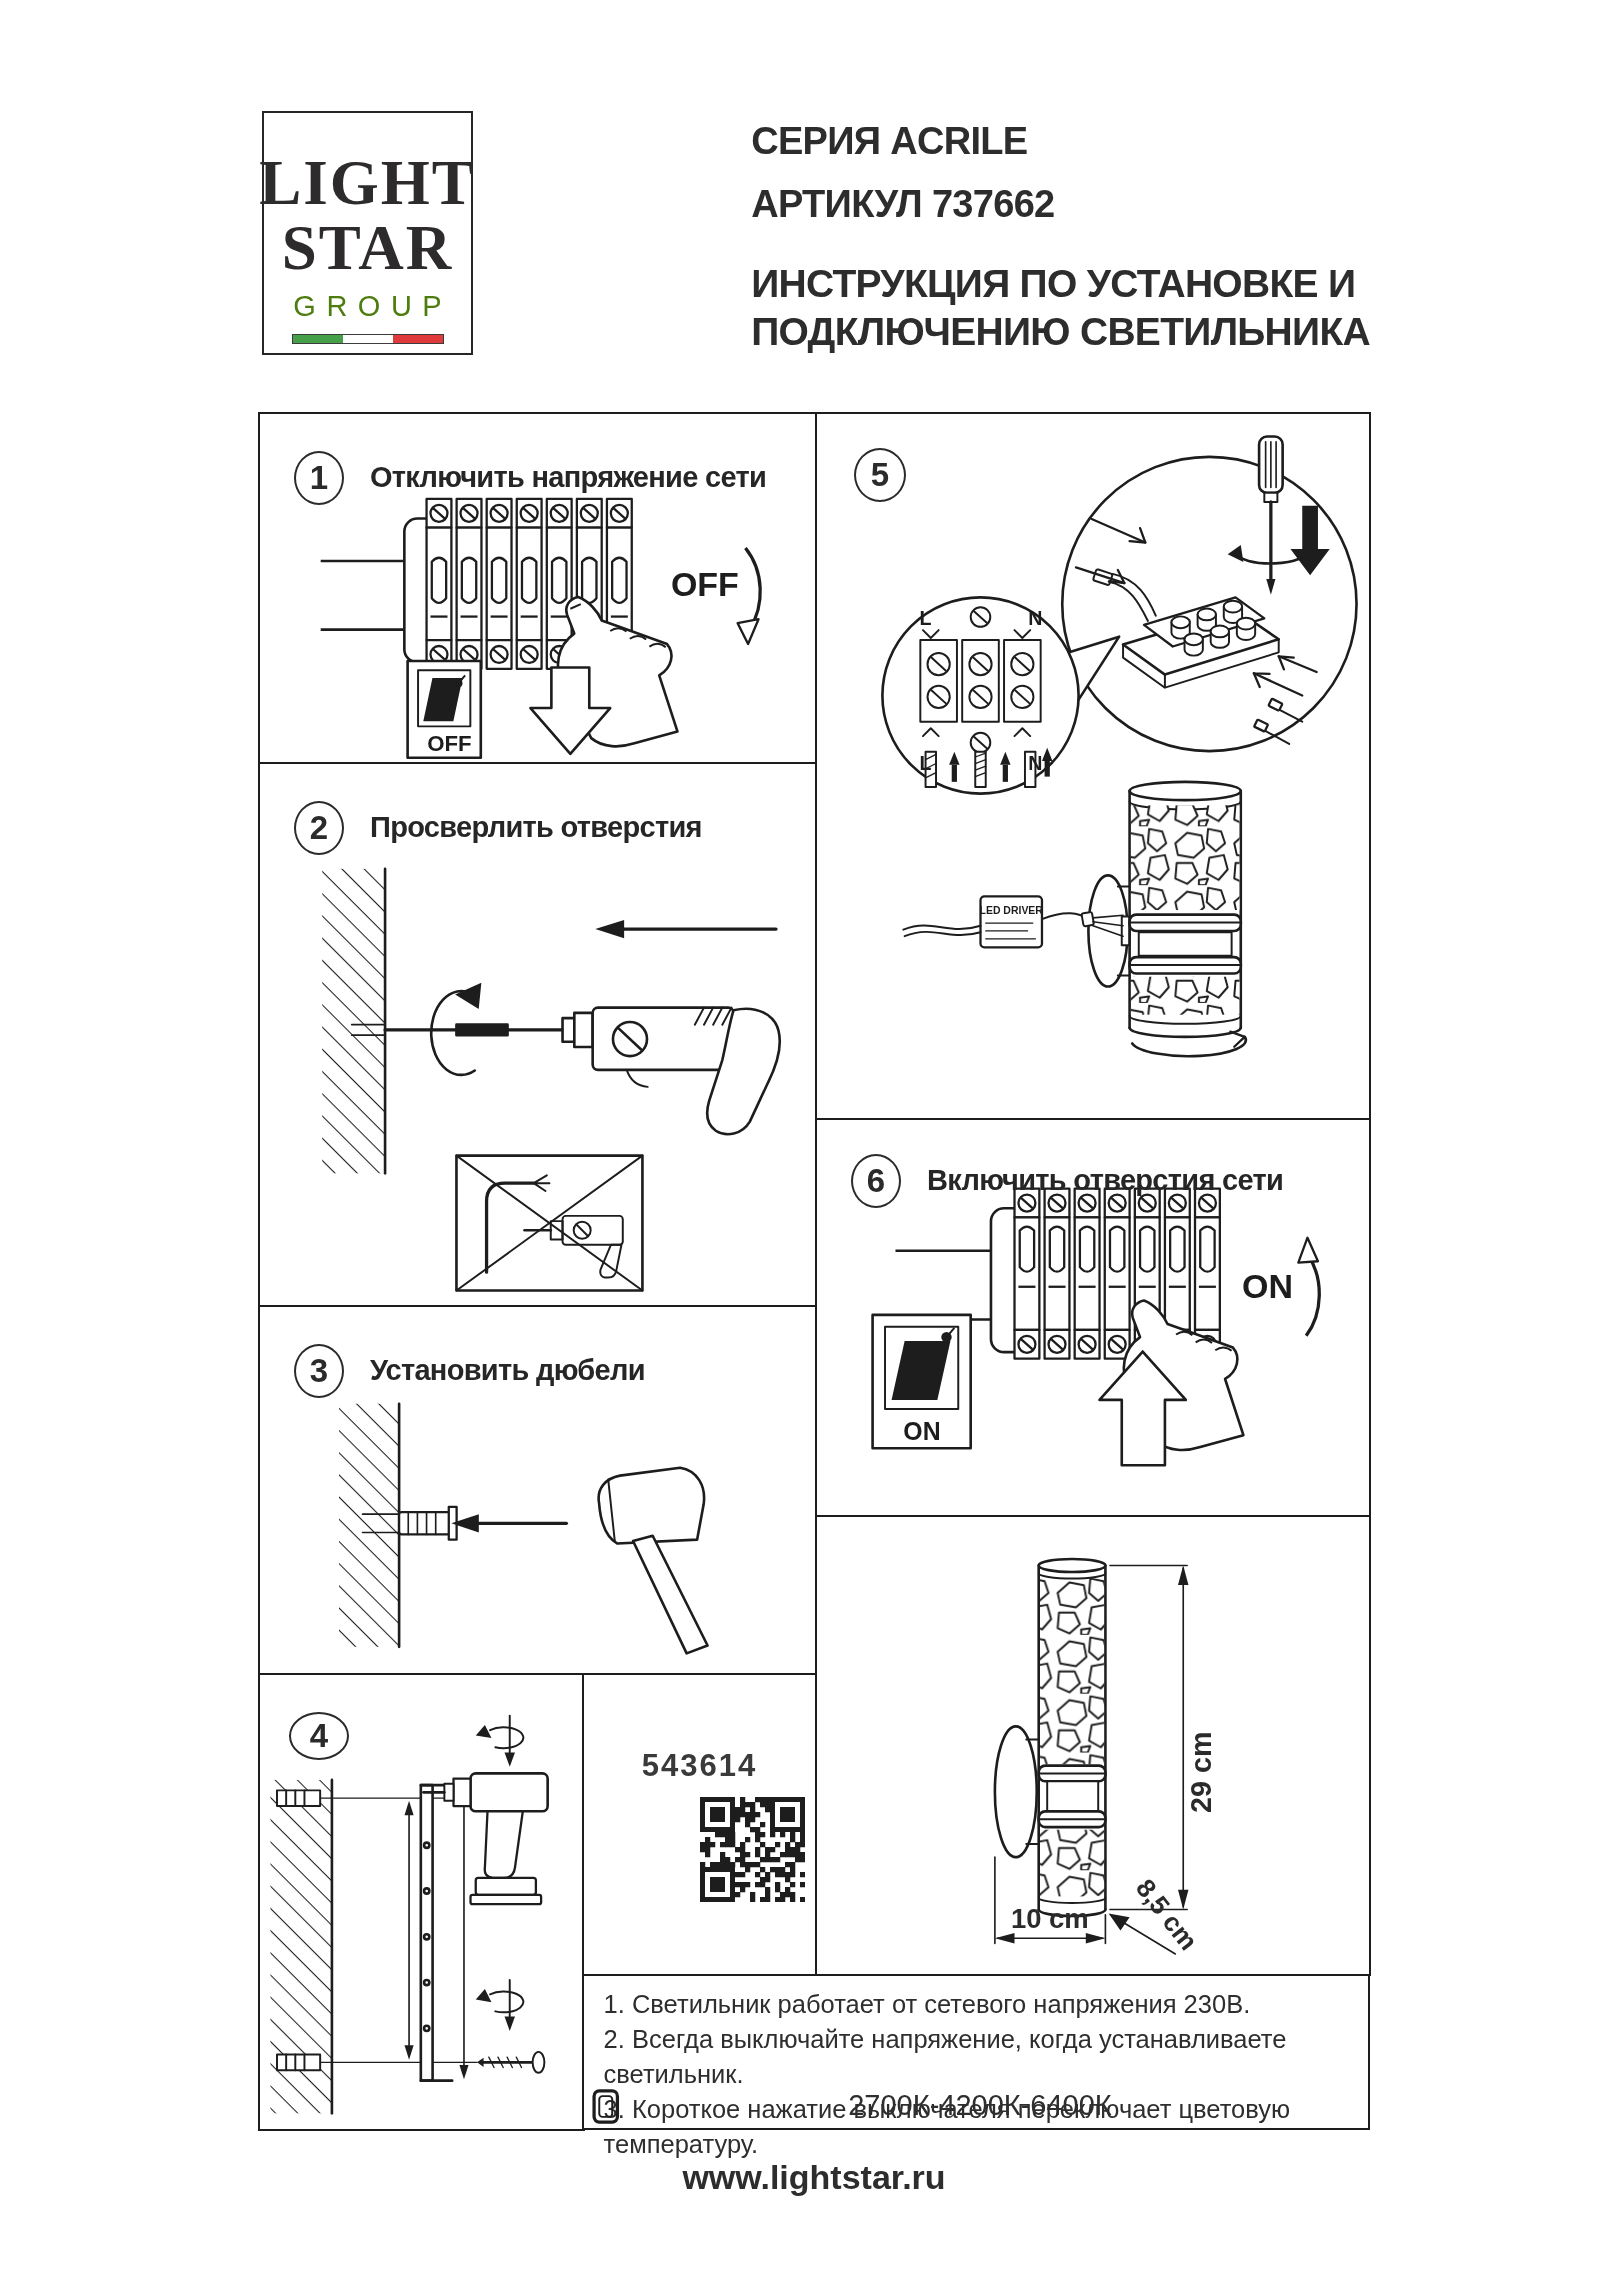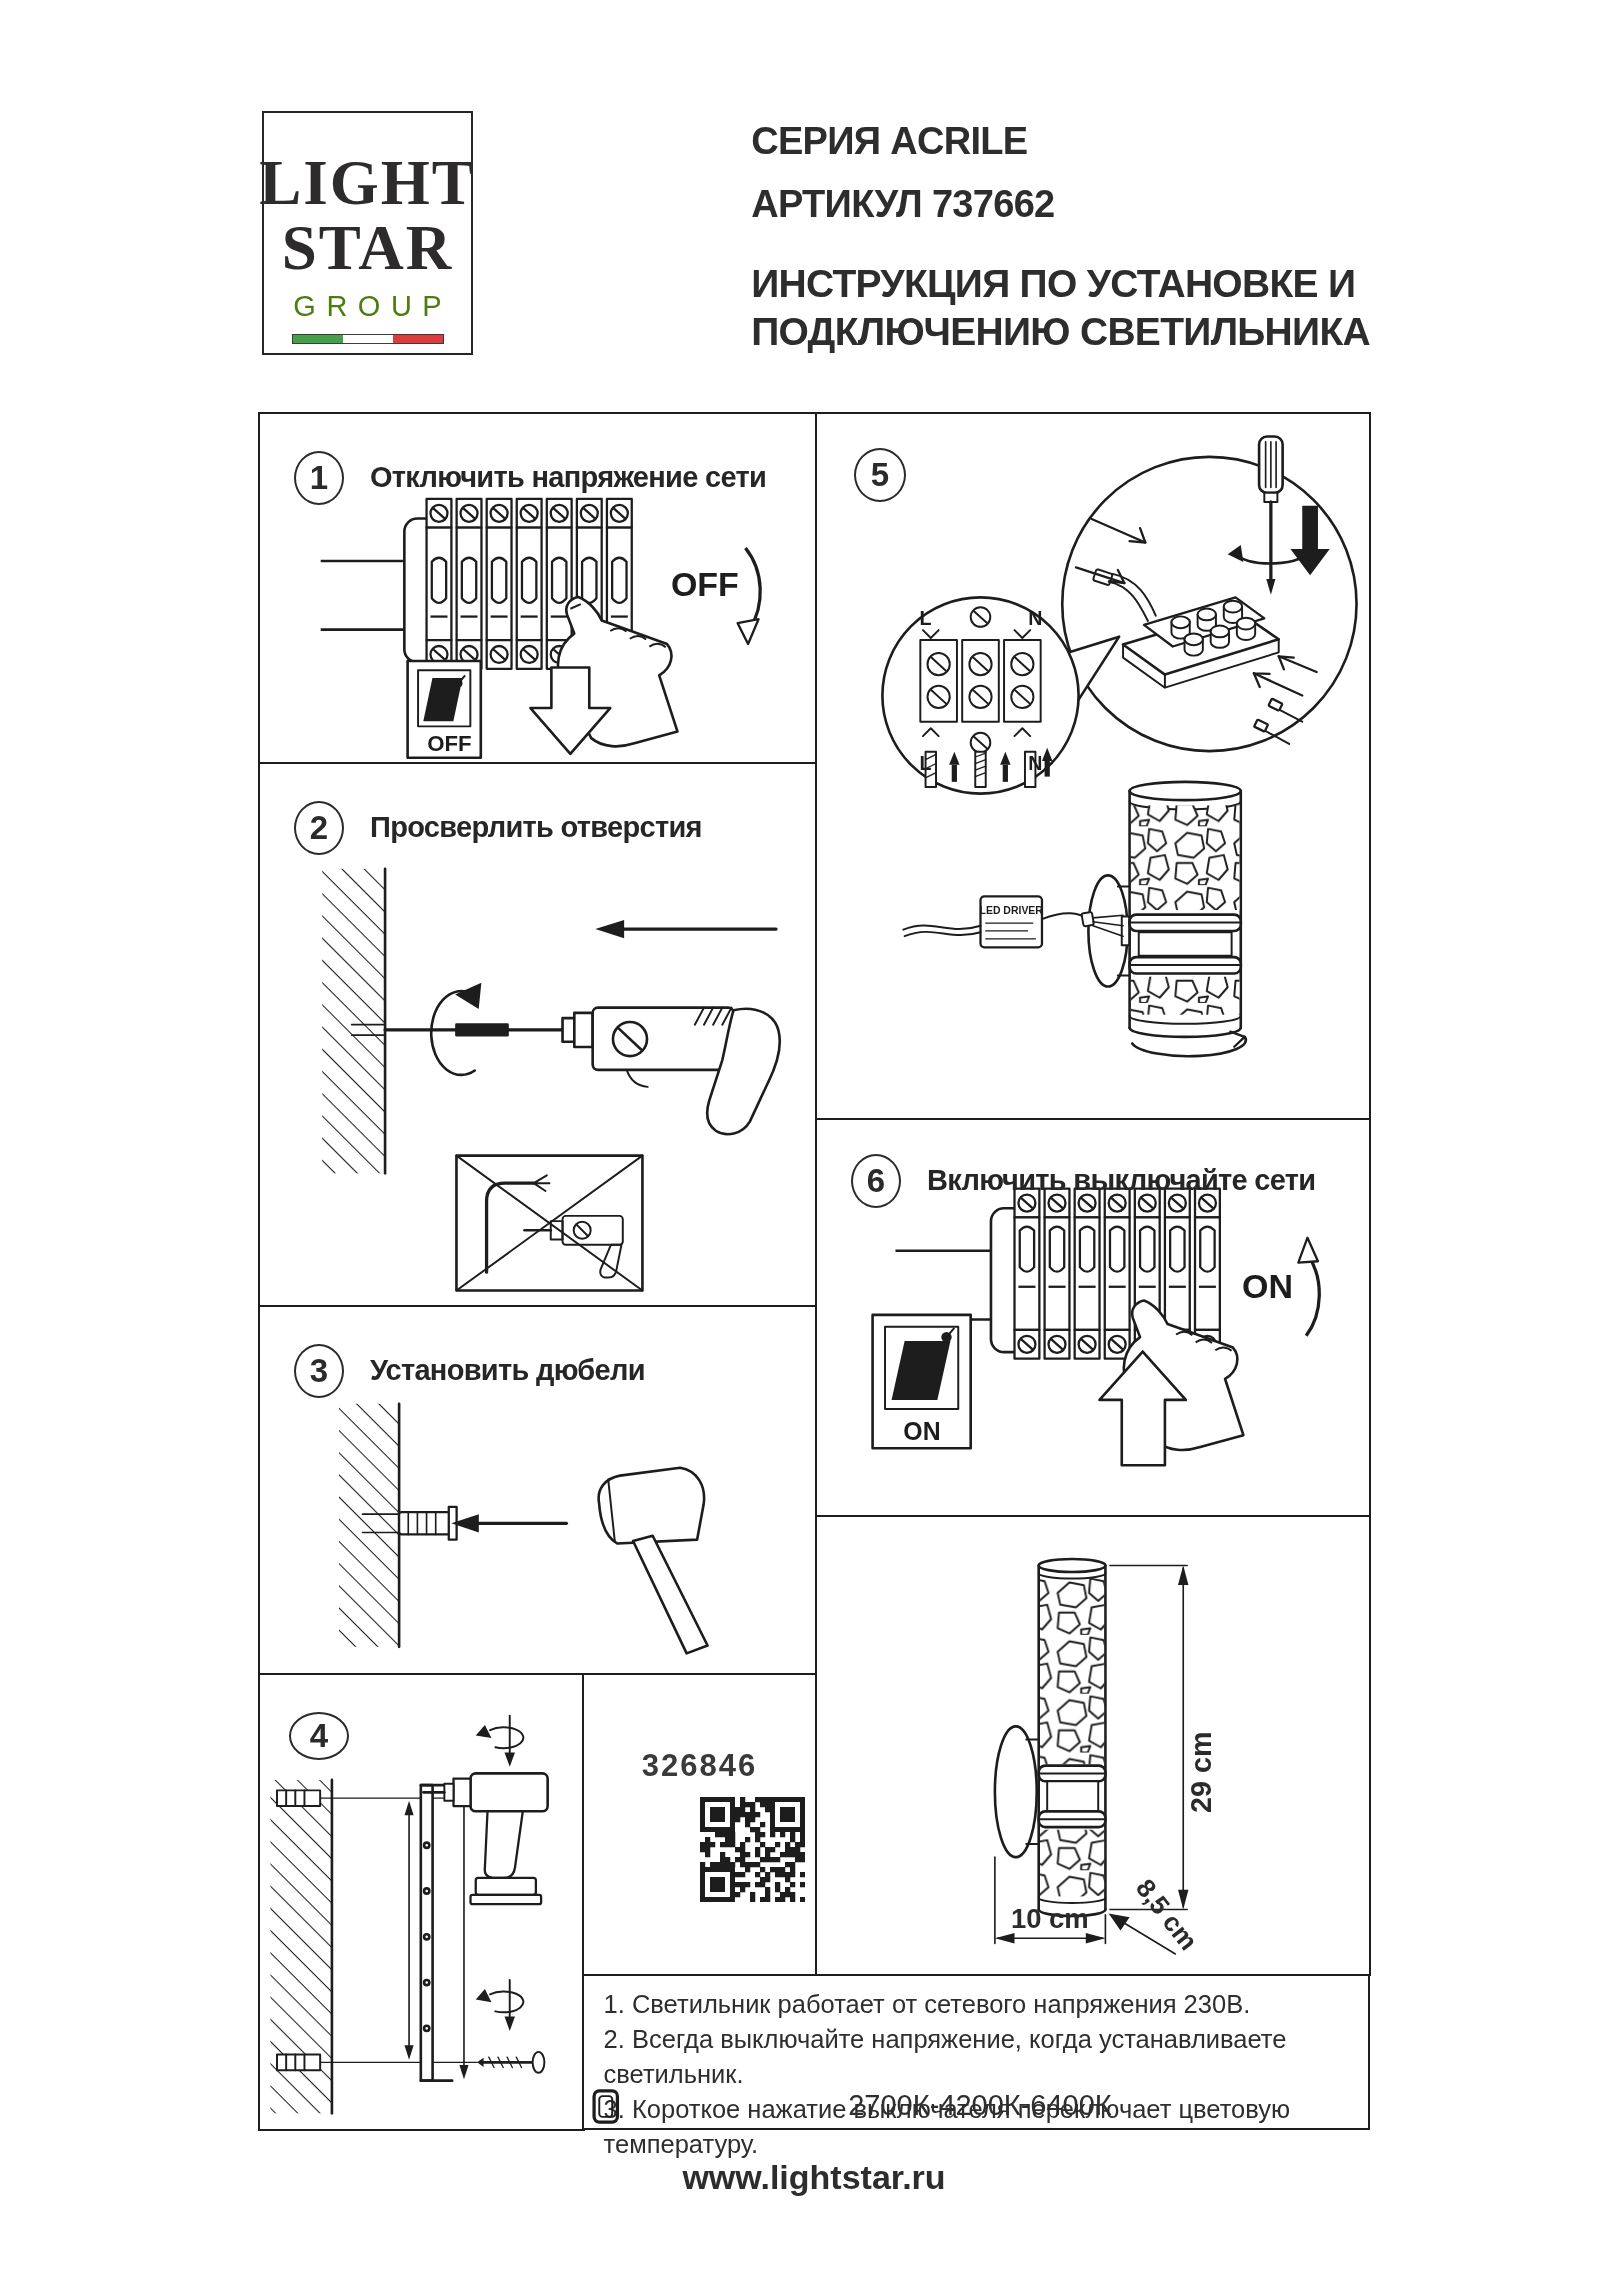--- a/index.html
+++ b/index.html
@@ -284,21 +284,21 @@
           <line x1="250" y1="179" x2="282" y2="179" stroke-width="4"></line>
           <path d="M348,208 h54 l-12,86 q-2,16 -18,16 h-16 q-14,-2 -12,-16 z" fill="#fff"></path>
           <rect x="330" y="310" width="92" height="26" rx="4" fill="#fff"></rect>
           <rect x="322" y="336" width="108" height="14" rx="3" fill="#fff"></rect>
         </g>
       </g>
     </svg>
   </div>
 
   <div class="panel" style="left:582px;top:1673px;width:235px;height:304px;">
-    <div class="qr-article">326846</div>
+    <div class="qr-article">543614</div>
     <div class="qr-holder">
       <svg id="qrsvg" width="105" height="105" viewBox="0 0 160 160" xmlns="http://www.w3.org/2000/svg">
           <rect x="60.95238095238095" y="0" width="8.019047619047619" height="8.019047619047619" fill="#1d1d1d"></rect>
           <rect x="83.80952380952381" y="0" width="8.019047619047619" height="8.019047619047619" fill="#1d1d1d"></rect>
           <rect x="91.42857142857142" y="0" width="8.019047619047619" height="8.019047619047619" fill="#1d1d1d"></rect>
           <rect x="99.04761904761904" y="0" width="8.019047619047619" height="8.019047619047619" fill="#1d1d1d"></rect>
           <rect x="60.95238095238095" y="7.619047619047619" width="8.019047619047619" height="8.019047619047619" fill="#1d1d1d"></rect>
           <rect x="68.57142857142857" y="7.619047619047619" width="8.019047619047619" height="8.019047619047619" fill="#1d1d1d"></rect>
           <rect x="76.19047619047619" y="7.619047619047619" width="8.019047619047619" height="8.019047619047619" fill="#1d1d1d"></rect>
           <rect x="91.42857142857142" y="7.619047619047619" width="8.019047619047619" height="8.019047619047619" fill="#1d1d1d"></rect>
@@ -595,21 +595,21 @@
       <text class="svgtxt" x="166" y="322" font-size="30" text-anchor="middle">L</text>
       <text class="svgtxt" x="334" y="322" font-size="30" text-anchor="middle">N</text>
       <text class="svgtxt" x="166" y="544" font-size="30" text-anchor="middle">L</text>
       <text class="svgtxt" x="334" y="544" font-size="30" text-anchor="middle">N</text>
       <text class="svgtxt" x="297" y="764" font-size="16" text-anchor="middle">LED DRIVER</text>
     </svg>
   </div>
 
   <div class="panel" style="left:815px;top:1118px;width:556px;height:400px;">
     <div class="num-circle" style="left:34px;top:34px;width:50px;height:54px;">6</div>
-    <div class="step-title" style="left:110px;top:44px;">Включить выключайте сети</div>
+    <div class="step-title" style="left:110px;top:44px;">Включить отверстия сети</div>
     <svg width="550" height="395" viewBox="0 0 841 604" xmlns="http://www.w3.org/2000/svg" xmlns:xlink="http://www.w3.org/1999/xlink">
       <defs>
         <g id="mod6" stroke-width="3.5">
           <rect x="4" y="0" width="38" height="44"></rect>
             <circle cx="23" cy="22" r="13"></circle>
             <line x1="14" y1="14" x2="32" y2="30"></line>
           <rect x="4" y="44" width="38" height="172"></rect>
           <path d="M12,64 Q23,52 34,64 L34,120 Q23,134 12,120 Z"></path>
           <line x1="10" y1="150" x2="36" y2="150"></line>
           <rect x="4" y="216" width="38" height="44"></rect>

